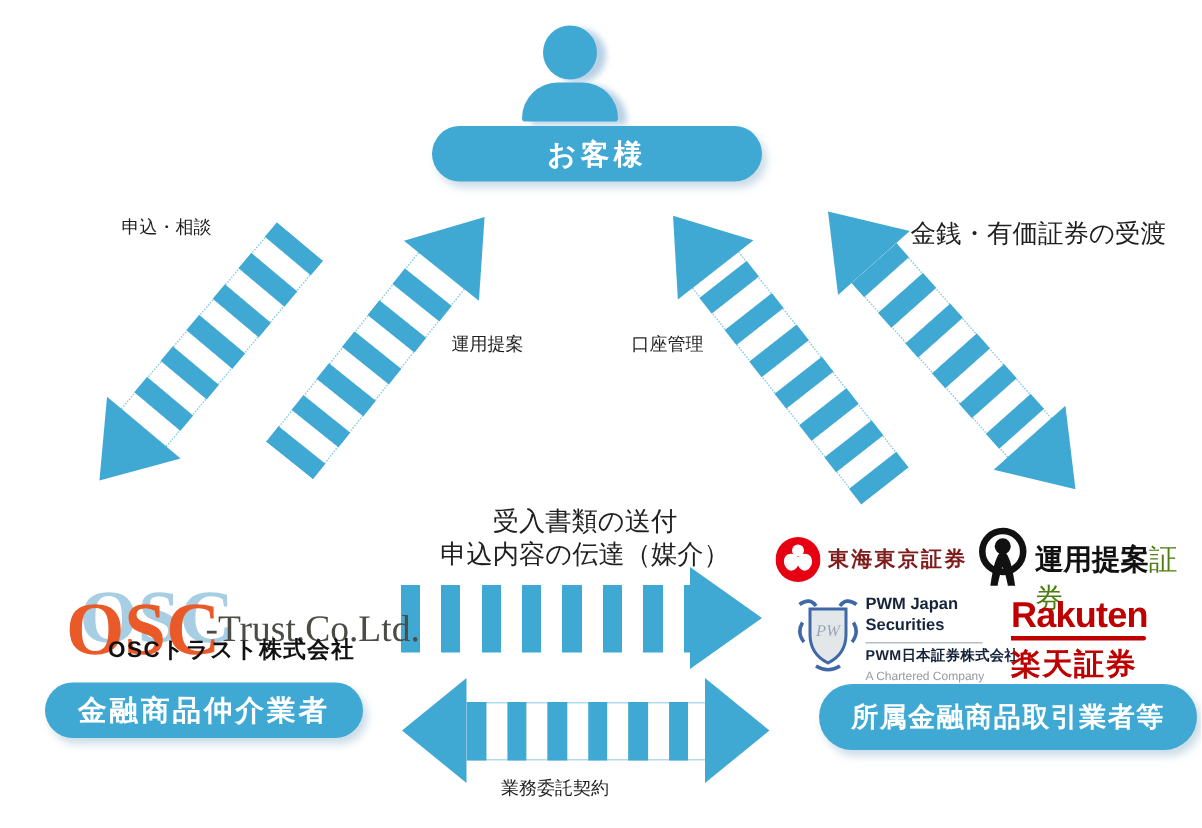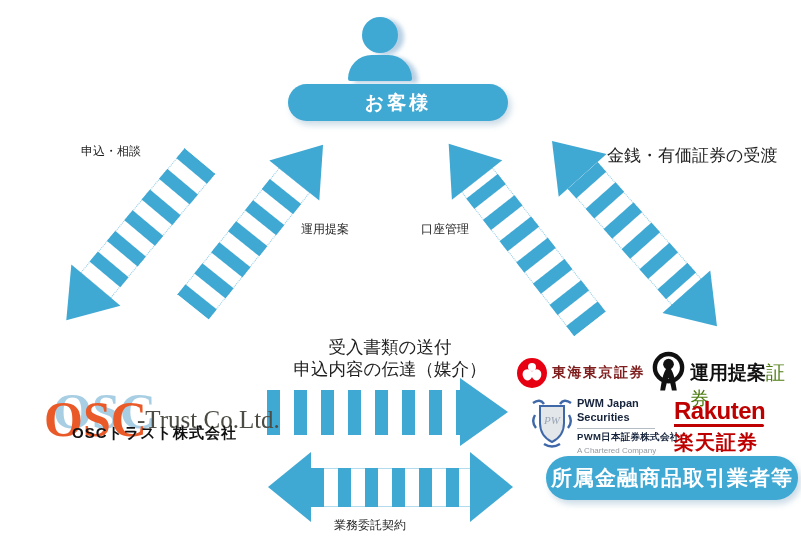--- a/index.html
+++ b/index.html
@@ -11,21 +11,21 @@
   .person{position:absolute;left:345px;top:15px;width:70px;height:64px;
     filter:drop-shadow(6px 2px 2px rgba(125,170,205,.55));}
   .p-head{position:absolute;left:17px;top:2px;width:36px;height:36px;border-radius:50%;background:#3fa8d3;}
   .p-body{position:absolute;left:3px;top:40px;width:64px;height:26px;border-radius:32px 32px 3px 3px;background:#3fa8d3;}
   
   .pill{position:absolute;display:flex;align-items:center;justify-content:center;
     background:#3fa8d3;color:#fff;font-weight:bold;
     box-shadow:3px 4px 6px rgba(140,175,200,.45);}
   .pill-customer{left:288px;top:84px;width:220px;height:37px;border-radius:19px;font-size:19px;letter-spacing:3px;}
   .pill-intermediary{left:30px;top:455px;width:212px;height:37px;border-radius:19px;font-size:19px;letter-spacing:2px;}
-  .pill-brokers{left:546px;top:456px;width:252px;height:44px;border-radius:22px;font-size:21px;letter-spacing:1px;text-align:center;}
+  .pill-brokers{left:546px;top:456px;width:252px;height:44px;border-radius:22px;font-size:18px;letter-spacing:1px;text-align:center;}
   
   .flabel{position:absolute;font-size:12px;color:#1f1f1f;white-space:nowrap;}
   
   .arrow{position:absolute;display:flex;align-items:center;height:40px;transform-origin:0 50%;}
   .stripe{flex:1;align-self:stretch;
     background:repeating-linear-gradient(90deg,#3fa8d3 0 13px,transparent 13px 27px);
     border-top:1px dotted rgba(63,168,211,.6);border-bottom:1px dotted rgba(63,168,211,.6);}
   .head{width:0;height:0;border-top:32px solid transparent;border-bottom:32px solid transparent;border-left:46px solid #3fa8d3;}
   .head-rev{width:0;height:0;border-top:32px solid transparent;border-bottom:32px solid transparent;border-right:46px solid #3fa8d3;}
   .h-arrow{position:absolute;display:flex;align-items:center;height:70px;}
@@ -110,20 +110,21 @@
     <div class="head-rev hh2l"></div>
     <div class="stripe st37"></div>
     <div class="head hh2r"></div>
   </div>
   <div class="flabel" style="left:334px;top:517px;">業務委託契約</div>
 
   <div class="osc-layer osc-blue">OSC</div>
   <div class="osc-layer osc-orange">OSC</div>
   <div class="osc-suffix">-Trust.Co.Ltd.</div>
   <div class="osc-company">OSCトラスト株式会社</div>
+  <div class="pill pill-intermediary">金融商品仲介業者</div>
 
   <div class="tokai">
     <svg width="30" height="30" viewBox="0 0 30 30">
       <circle cx="15" cy="15" r="15" fill="#e60012"></circle>
       <circle cx="15" cy="9" r="4" fill="#fff"></circle>
       <path d="M15,13.5 C10.5,8.5 4,12 6,18.5 C8,23.8 13,23.5 15,19 C17,23.5 22,23.8 24,18.5 C26,12 19.5,8.5 15,13.5 Z" fill="#fff"></path>
     </svg>
     <span class="tokai-name">東海東京証券</span>
   </div>
 

